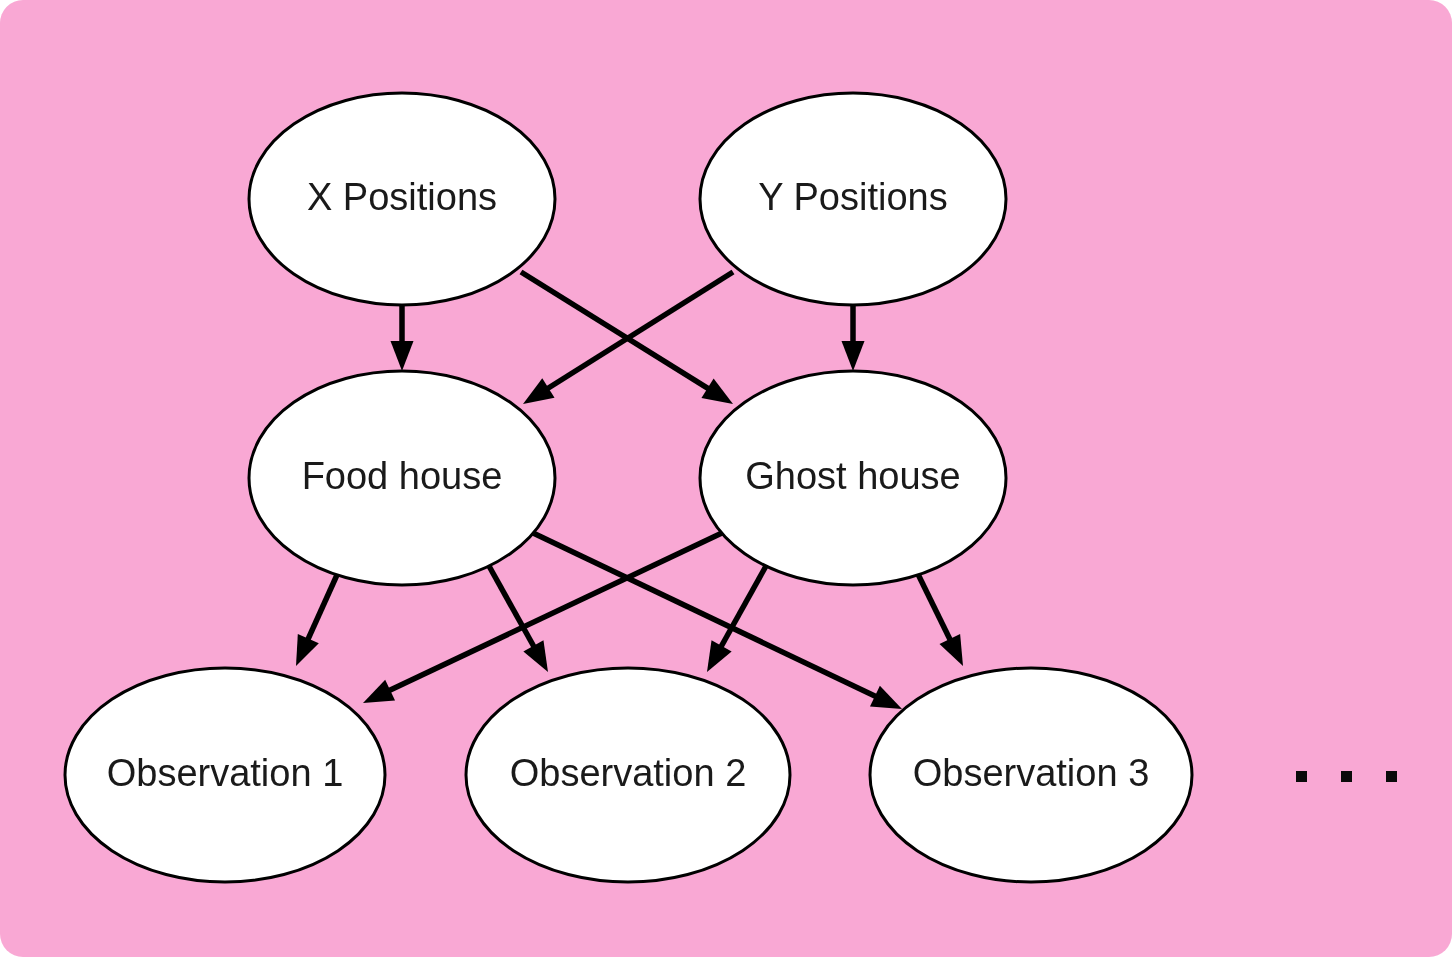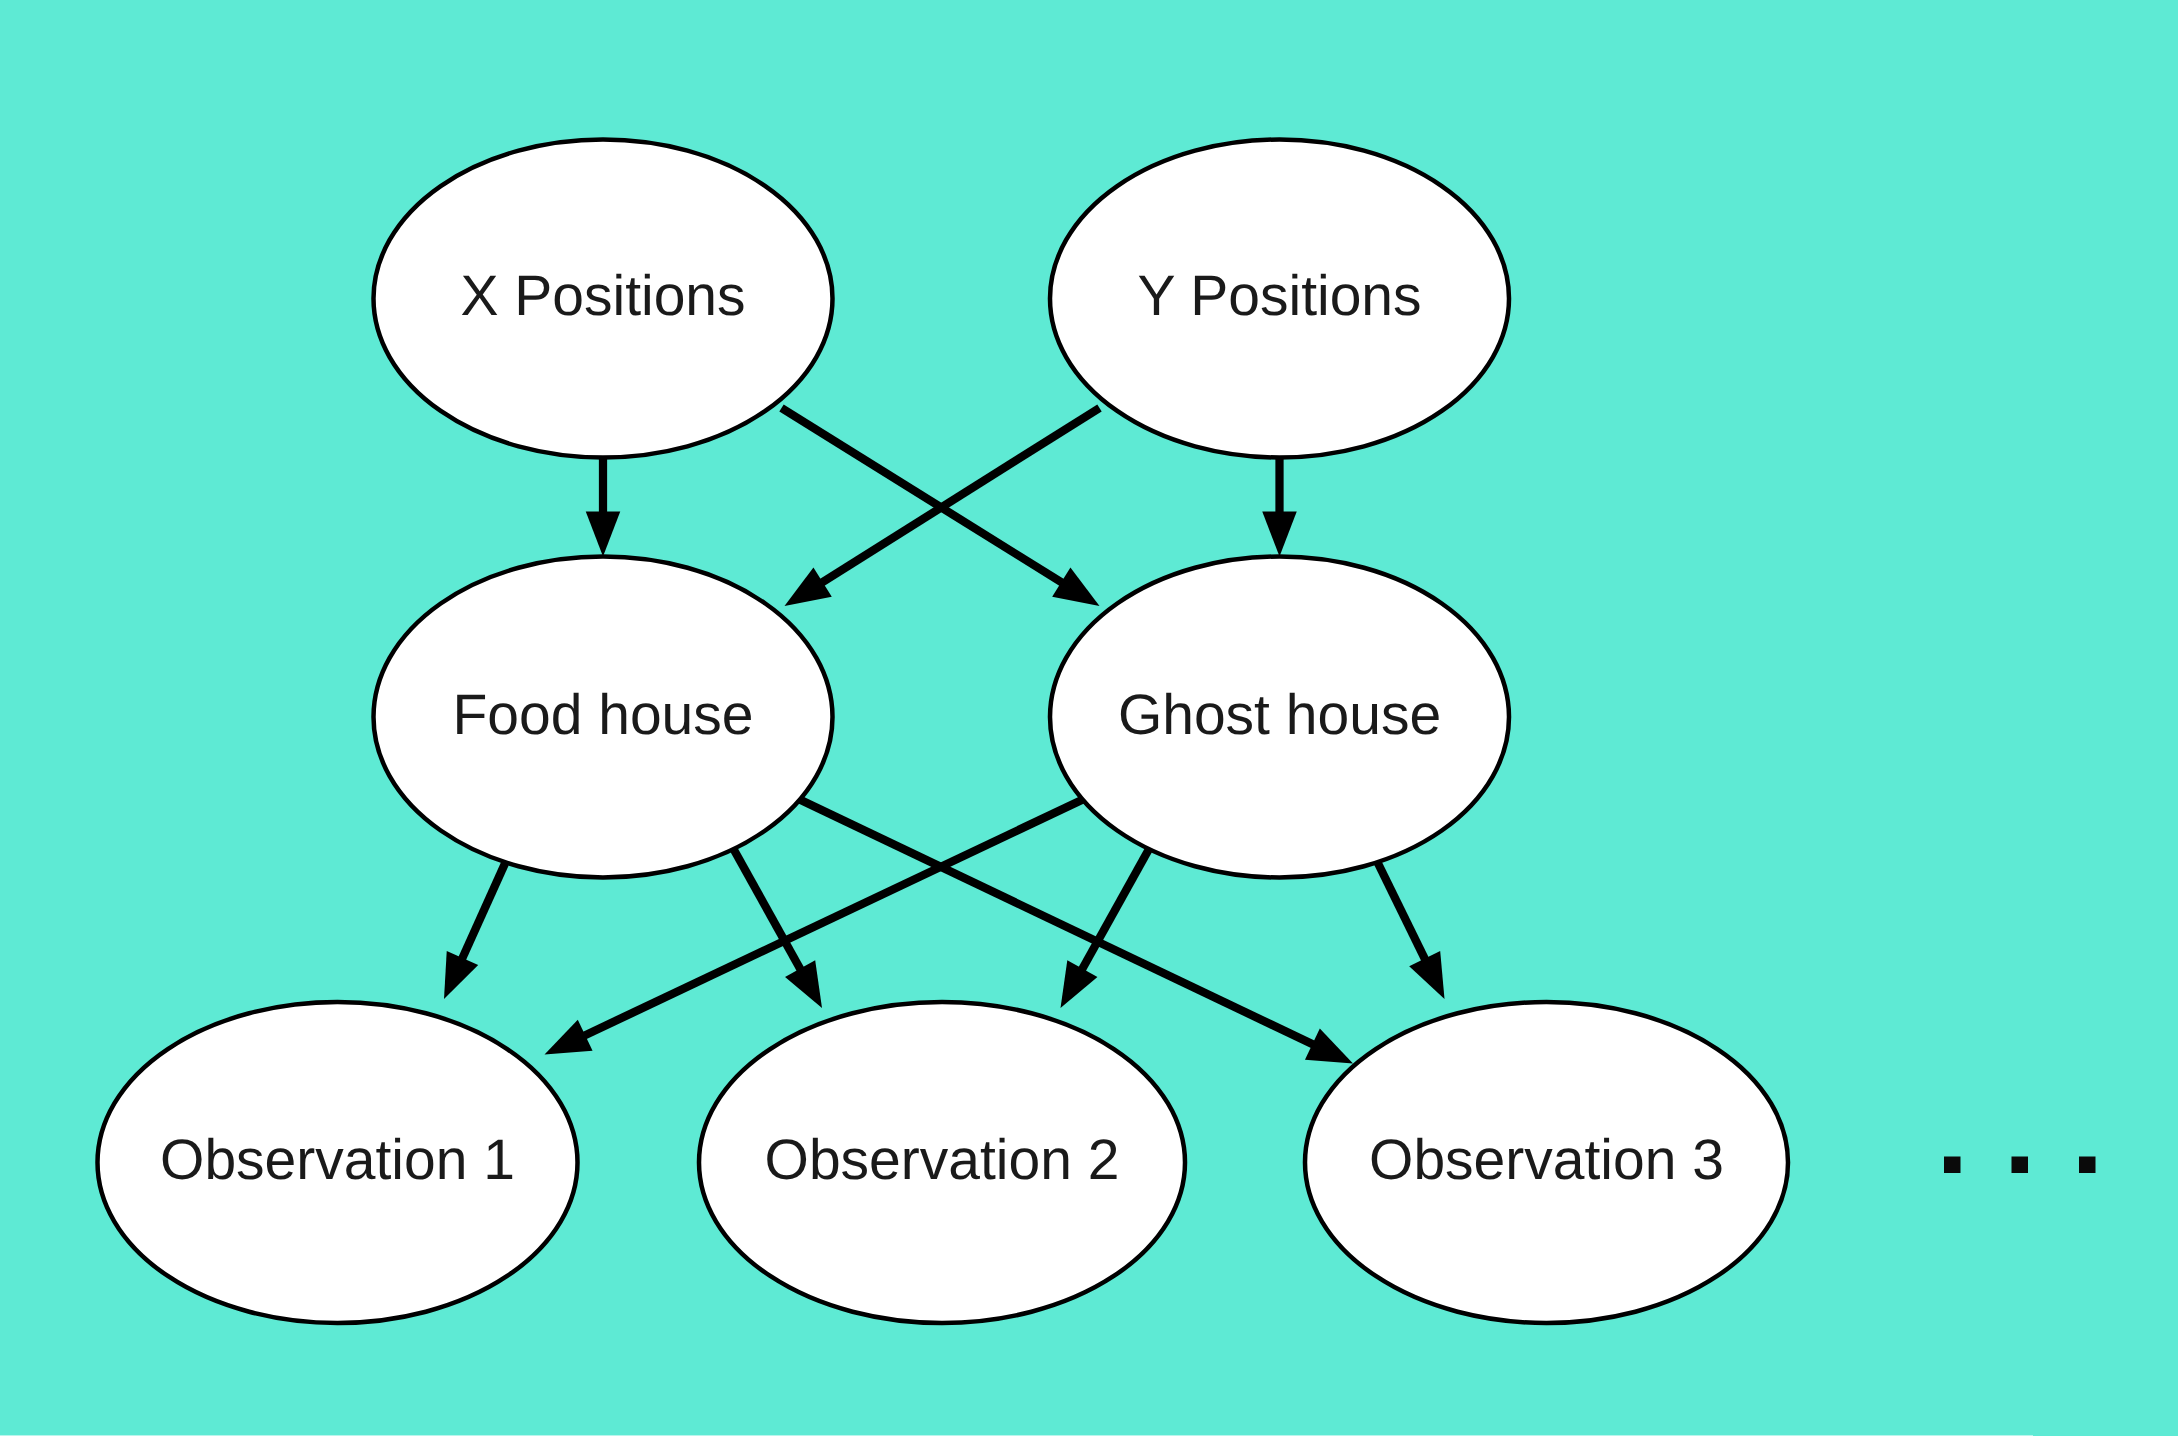--- a/index.html
+++ b/index.html
@@ -5,23 +5,24 @@
 <style>
   html, body {
     margin: 0;
     padding: 0;
     background: #ffffff;
   }
   #canvas-wrap {
     position: relative;
     width: 1452px;
     height: 957px;
-    background: #5eead4;
+    background: #f9a8d4;
     overflow: hidden;
     font-family: "Liberation Sans", "DejaVu Sans", sans-serif;
+    border-radius: 23px;
   }
   svg#graph {
     position: absolute;
     top: 0;
     left: 0;
     width: 1452px;
     height: 957px;
     display: block;
   }
   .node-ellipse {

